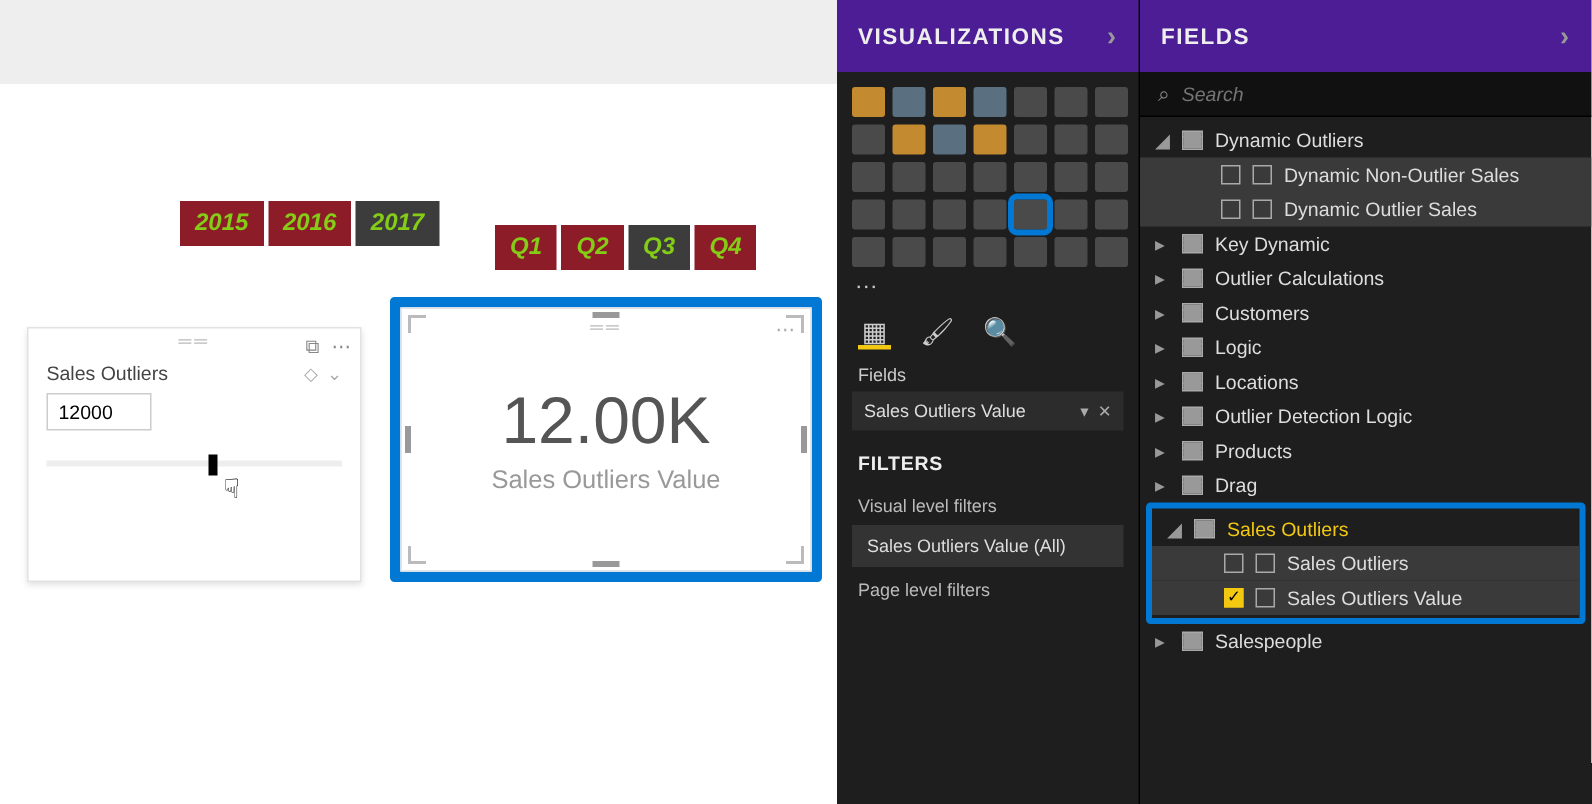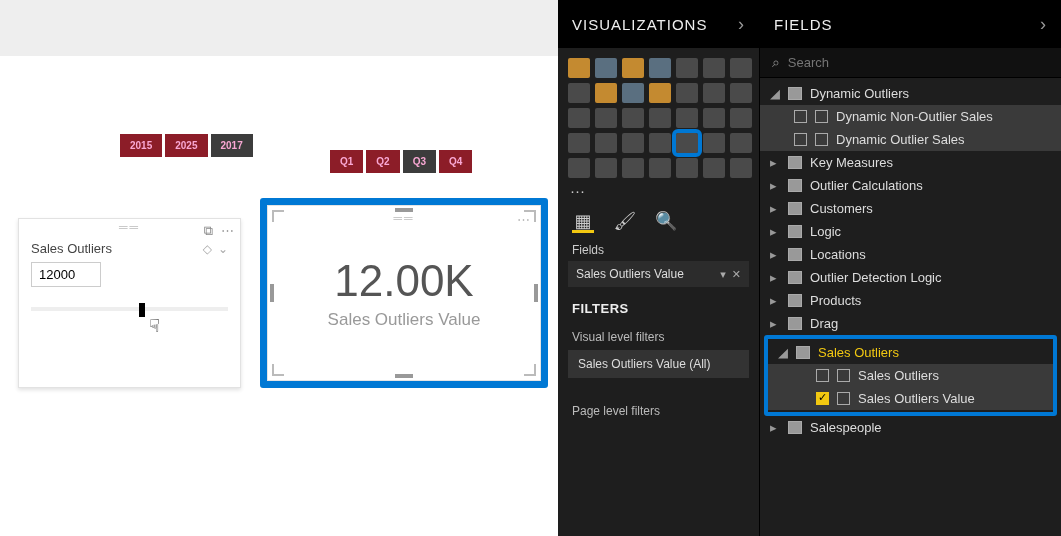--- a/index.html
+++ b/index.html
@@ -19,24 +19,25 @@
     position: relative;
   }
   .report-bg {
     position: absolute;
     left: 0; top: 56px;
     width: 558px; height: 480px;
     background: #fff;
   }
   .pill-row { position: absolute; display: flex; gap: 3px; }
   .pill {
-    color: #f9a8d4;
-    font-size: 10px;
+    color: #84cc16;
+    font-size: 16px;
     font-weight: 600;
     padding: 6px 10px;
+    font-style: italic;
   }
   .pill.red { background: #8c1d28; }
   .pill.dark { background: #3c3c3c; }
 
   .slicer-card {
     position: absolute;
     left: 18px; top: 218px;
     width: 223px; height: 170px;
     background: #fff;
     border: 1px solid #e2e2e2;
@@ -77,23 +78,23 @@
   .sel-v { width:4px; height:18px;}
   .corner{ position:absolute; width:12px; height:12px; border:2px solid #bbb;}
 
   
   .pane {
     height:536px; background:#1e1e1e; color:#ddd;
   }
   .pane.viz { width:202px; border-right:1px solid #000;}
   .pane.fields { width:301px; }
   .pane-header {
-    height:48px; background:#000000; display:flex; align-items:center;
+    height:48px; background:#4c1d95; display:flex; align-items:center;
     justify-content:space-between; padding:0 14px;
-    font-weight:400; letter-spacing:1px; color:#eee; font-size:15px;
+    font-weight:700; letter-spacing:1px; color:#eee; font-size:15px;
   }
   .chevron { font-size:18px; color:#999;}
   .viz-grid {
     padding:10px 10px 2px 10px;
     display:grid; grid-template-columns:repeat(7,22px); grid-auto-rows:20px;
     gap:5px 5px;
   }
   .viz-icon { width:22px; height:20px; background:#4a4a4a; border-radius:2px;}
   .viz-icon.color1{ background:#5a6f80;}
   .viz-icon.color2{ background:#c48a30;}
@@ -120,27 +121,28 @@
 
   
   .search-row{
     display:flex; align-items:center; gap:8px;
     padding:6px 12px; background:#111; border-bottom:1px solid #000;
   }
   .search-icon{ color:#888; font-size:14px;}
   .search-input{
     background:transparent; border:none; color:#3b82f6; font-size:13px; outline:none;
     flex:1;
+    font-style:italic;
   }
   .tree{ padding:4px 0;}
   .tree-row{
     display:flex; align-items:center; gap:8px;
     padding:4px 10px; font-size:13px; color:#ddd;
   }
-  .tree-row.sub{ padding-left:34px; background:#3a3a3a;}
+  .tree-row.sub{ padding-left:54px; background:#3a3a3a;}
   .tree-row.sub2{ padding-left:48px; background:#3a3a3a;}
   .caret{ width:10px; color:#999;}
   .tbl-ico{
     width:14px; height:13px; display:inline-block;
     background:
       repeating-linear-gradient(#999,#999 1px,transparent 1px,transparent 3px),
       linear-gradient(#999,#999);
     background-size:14px 13px, 14px 1px;
     border:1px solid #aaa;
   }
@@ -161,21 +163,21 @@
   }
 </style>
 </head>
 <body>
 
 <div class="canvas">
   <div class="report-bg"></div>
 
   <div class="pill-row" style="left:120px; top:134px">
     <span class="pill red">2015</span>
-    <span class="pill red">2025</span>
+    <span class="pill red">2016</span>
     <span class="pill dark">2017</span>
   </div>
   <div class="pill-row" style="left:330px; top:150px">
     <span class="pill red">Q1</span>
     <span class="pill red">Q2</span>
     <span class="pill dark">Q3</span>
     <span class="pill red">Q4</span>
   </div>
 
   <div class="slicer-card">
@@ -273,21 +275,21 @@
       <span>▾</span>&nbsp;
       <span>✕</span>
     </span>
   </div>
   <div class="filters-header">FILTERS</div>
   <div class="filters-sub">Visual level filters</div>
   <div class="filter-chip">
     <span>Sales Outliers Value</span>
     <span>(All)</span>
   </div>
-  <div class="filters-sub" style="margin-top:18px">Page level filters</div>
+  <div class="filters-sub" style="margin-top:0">Page level filters</div>
 </div>
 
 <div class="pane fields">
   <div class="pane-header">
     <span>FIELDS</span>
     <span class="chevron">›</span>
   </div>
   <div class="search-row">
     <span class="search-icon">⌕</span>
     <input class="search-input" placeholder="Search" style="">
@@ -306,21 +308,21 @@
     </div>
     <div class="tree-row sub">
       <span class="chk"></span>
       <span class="msr-ico"></span>
       <span>Dynamic Outlier Sales</span>
     </div>
 
     <div class="tree-row">
         <span class="caret">▸</span>
         <span class="tbl-ico"></span>
-        <span>Key Measures</span>
+        <span>Key Dynamic</span>
       </div>
     <div class="tree-row">
         <span class="caret">▸</span>
         <span class="tbl-ico"></span>
         <span>Outlier Calculations</span>
       </div>
     <div class="tree-row">
         <span class="caret">▸</span>
         <span class="tbl-ico"></span>
         <span>Customers</span>

